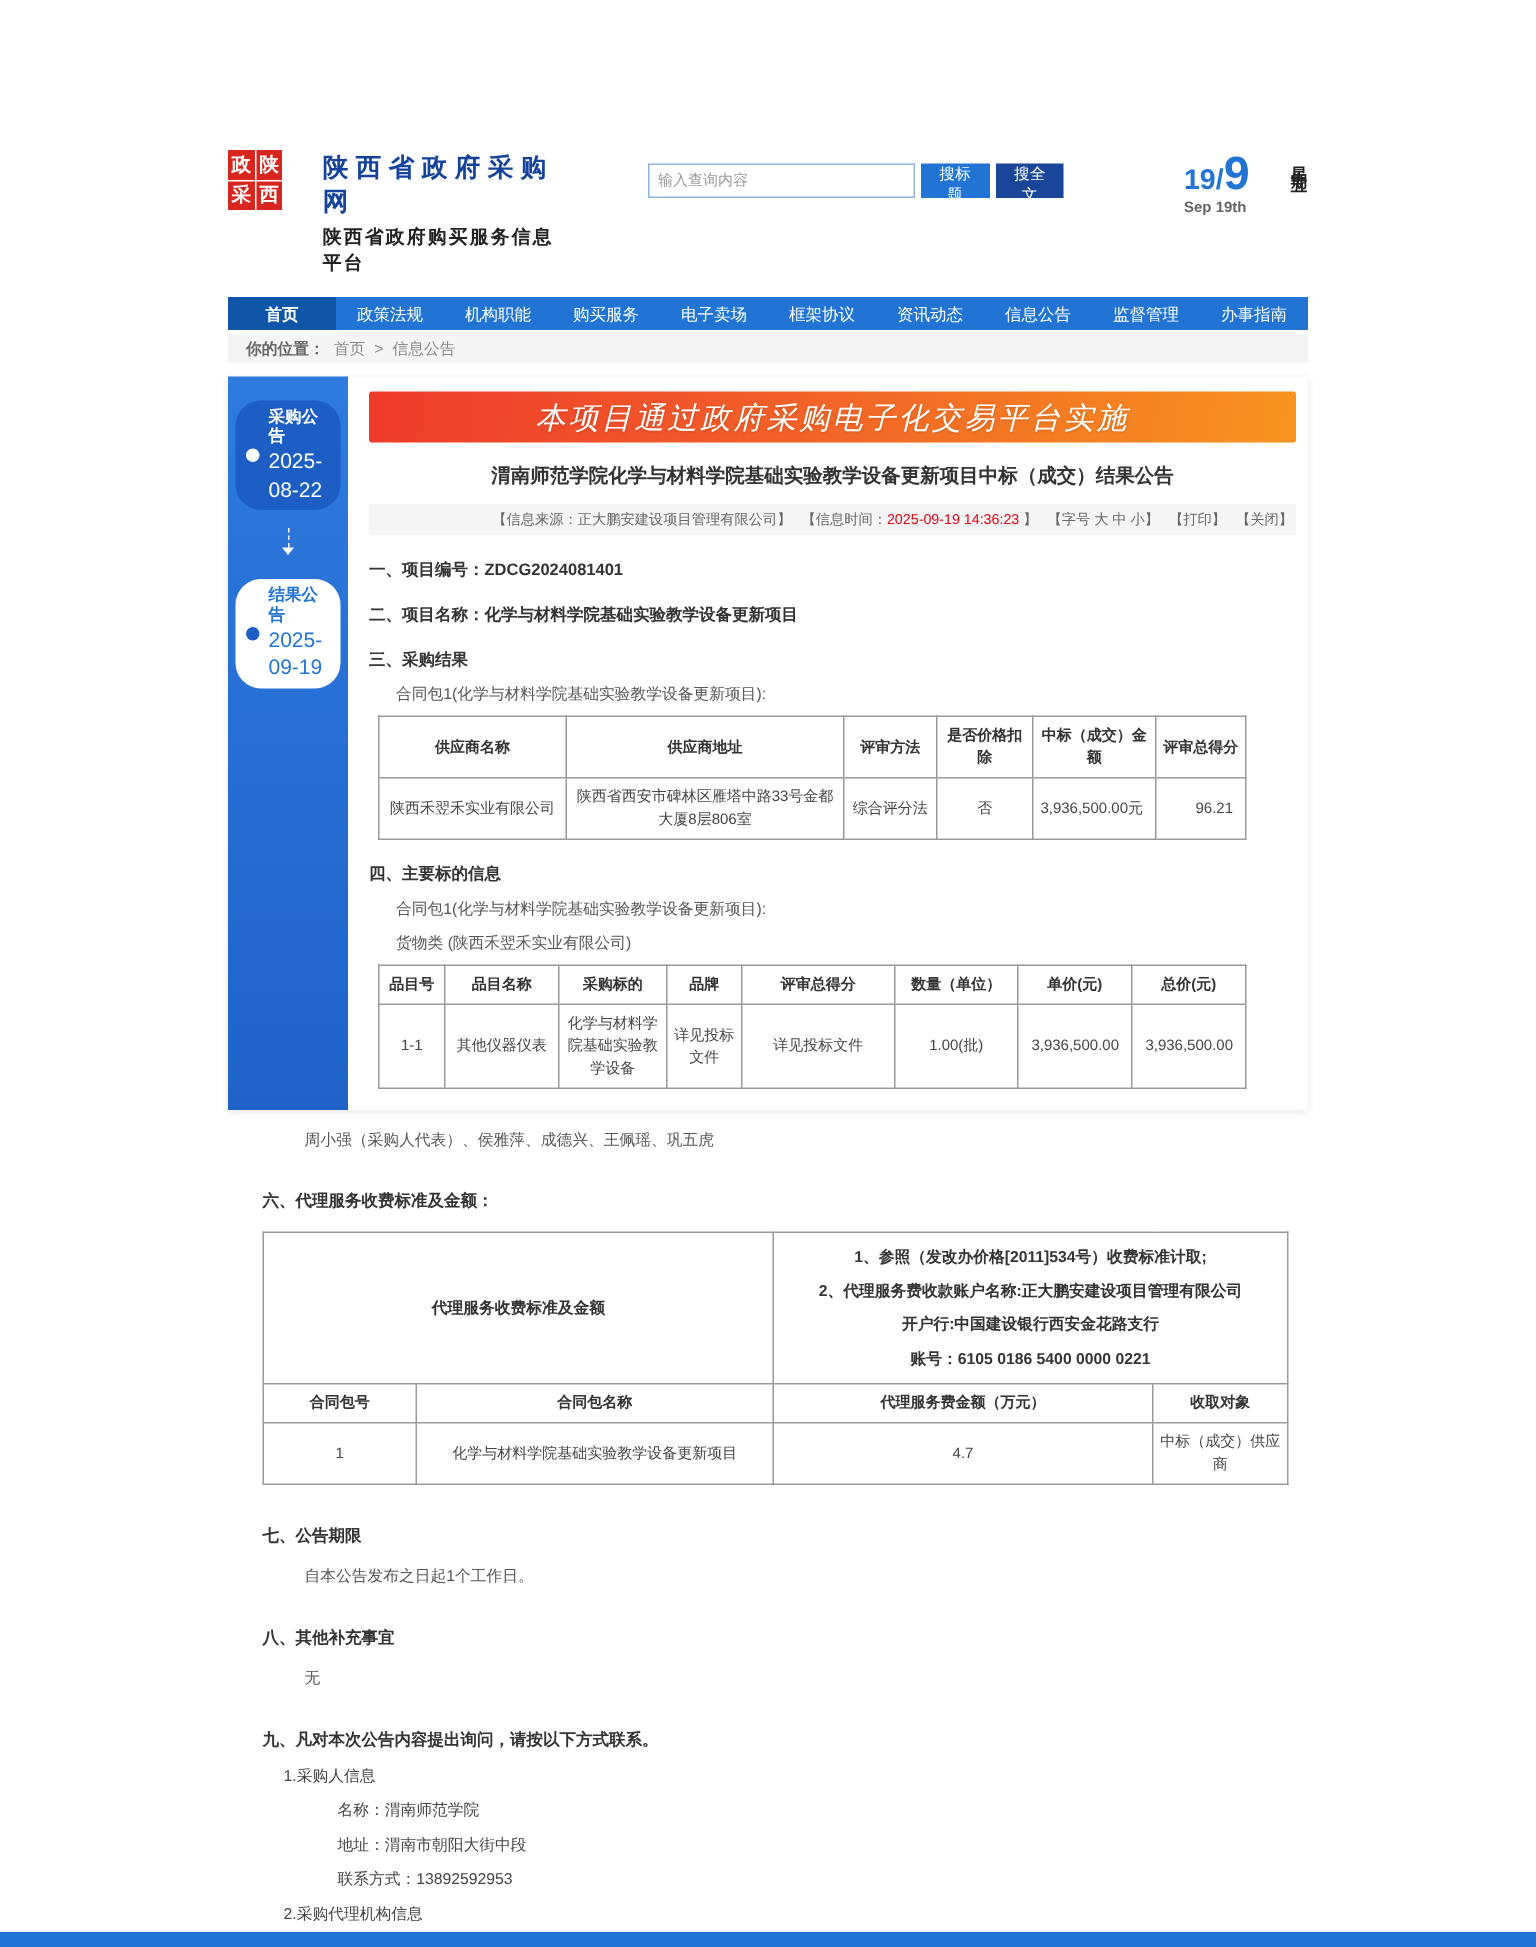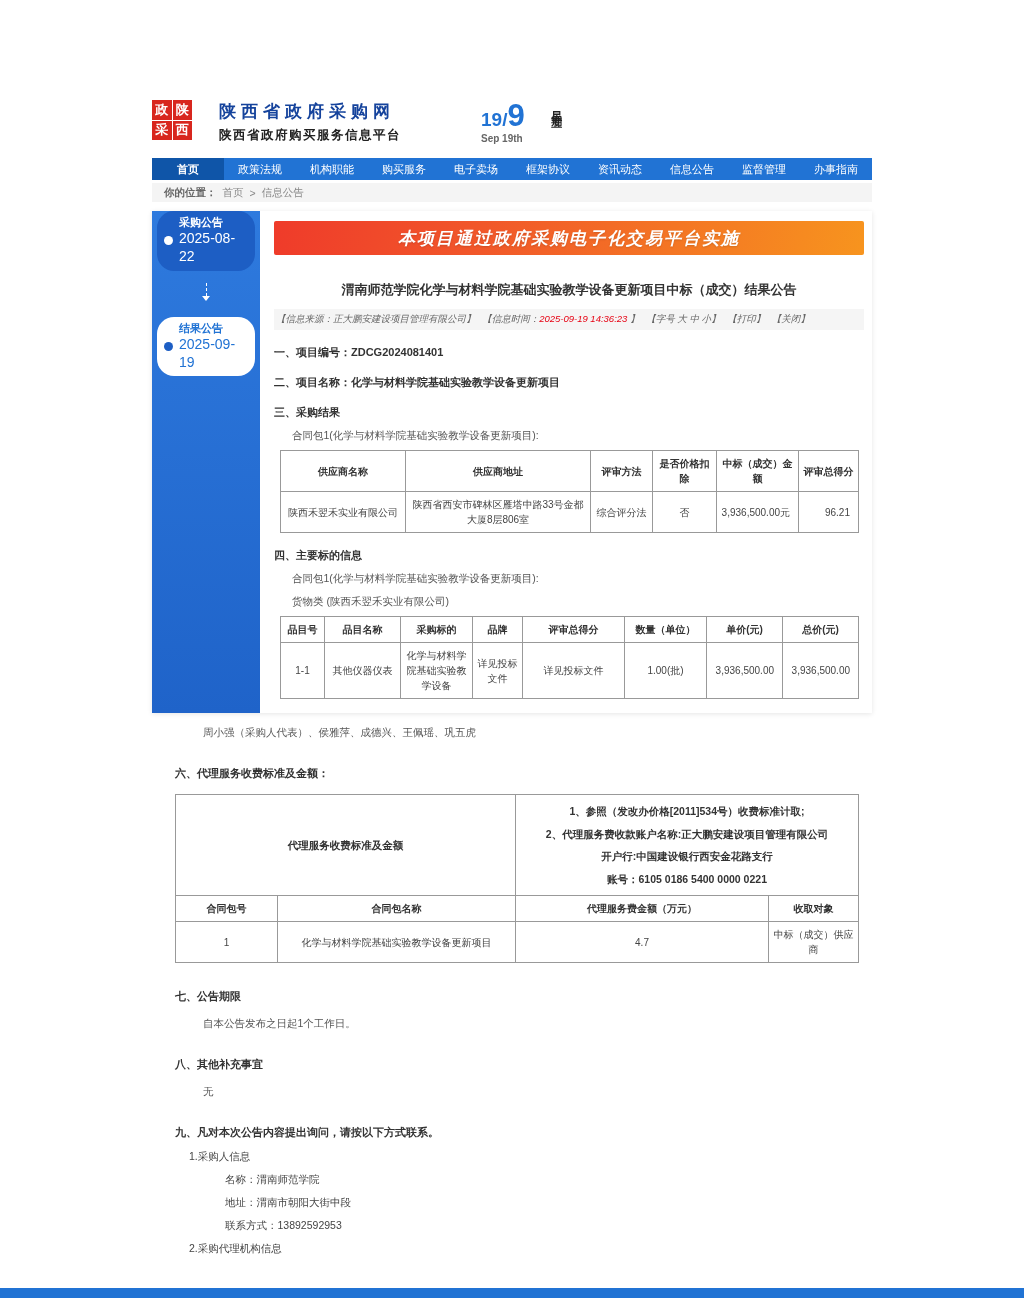--- a/index.html
+++ b/index.html
@@ -36,40 +36,40 @@
   .nav-item { flex:1; color:#fff; font-size:11px; display:flex; align-items:center; justify-content:center; cursor:pointer; white-space:nowrap; }
   .nav-item.active { background:#0f55a8; font-weight:bold; }
 
   
   .breadcrumb { background:#f4f4f4; height:19px; margin-top:3px; display:flex; align-items:center; font-size:10.5px; color:#888; padding-left:12px; }
   .breadcrumb .bc-label { font-weight:bold; color:#666;font-family:Liberation Mono, monospace; }
   .breadcrumb a { color:#888; text-decoration:none; margin-left:6px; cursor:pointer; }
 
   
   .main-top { display:flex; margin-top:9px; box-shadow:0 1px 5px rgba(0,0,0,0.10); }
-  .side { width:108px; min-height:388px; background:linear-gradient(180deg,#2e7ade,#1f63c9); flex-shrink:0; }
+  .side { width:80px; min-height:388px; background:linear-gradient(180deg,#2e7ade,#1f63c9); padding-top:16px; flex-shrink:0; }
   .side-pill { margin:0 5px; border-radius:17px; padding:5px 7px; display:flex; align-items:center; cursor:pointer; }
   .side-pill.p1 { background:#1d5ec4; }
   .side-pill.p2 { background:#fff; }
   .dot { width:9px; height:9px; border-radius:50%; flex-shrink:0; margin-right:6px; }
   .p1 .dot { background:#fff; }
   .p2 .dot { background:#1d5ec4; }
   .pill-label { font-size:11px; font-weight:bold; line-height:1.2; }
   .pill-date { font-size:14px; line-height:1.3; }
   .p1 .pill-label, .p1 .pill-date { color:#fff; }
   .p2 .pill-label, .p2 .pill-date { color:#2173d4; }
   .side-arrow { display:flex; flex-direction:column; align-items:center; margin:12px 0; }
   .arrow-line { width:0; height:13px; border-left:1px dashed #fff; }
   .arrow-head { width:0; height:0; border:4px solid transparent; border-top:5px solid #fff; }
 
   .article-top { flex:1; padding:10px 8px 14px 14px; background:#fff; }
   .banner { height:34px; border-radius:2px; background:linear-gradient(100deg,#ef3b2a,#f1572a 35%,#f7941e); display:flex; align-items:center; justify-content:center; }
-  .banner span { color:#fff; font-size:17px; font-weight:bold; font-style:italic; letter-spacing:2px; text-shadow:0 1px 2px rgba(0,0,0,0.15);text-align:center; }
-  .article-title { text-align:center; font-size:13px; font-weight:bold; color:#333; margin-top:26px; }
-  .meta { background:#f5f5f5; text-align:left; font-size:9.5px; color:#666; padding:4px 0; margin-top:10px; white-space:nowrap;font-style:italic; }
+  .banner span { color:#fff; font-size:20px; font-weight:normal; font-style:italic; letter-spacing:2px; text-shadow:0 1px 2px rgba(0,0,0,0.15);text-align:center; }
+  .article-title { text-align:center; font-size:13px; font-weight:bold; color:#333; margin-top:13px; }
+  .meta { background:#f5f5f5; text-align:right; font-size:9.5px; color:#666; padding:4px 0; margin-top:10px; white-space:nowrap; }
   .meta .seg { margin:0 2px; }
   .meta .red { color:#e60012; }
   .meta .clickable { cursor:pointer; }
 
   .sec-h { font-size:11px; font-weight:bold; color:#333; margin-top:15px; }
   .sec-note { font-size:10.5px; color:#555; margin:9px 0 0 18px; }
 
   table { border-collapse:collapse; margin-top:7px; table-layout:fixed; }
   td,th { border:1px solid #999; font-size:10px; color:#444; padding:5px 4px; text-align:center; vertical-align:middle; word-break:break-all; line-height:1.5; }
   th { font-weight:bold; color:#333; }
@@ -98,20 +98,25 @@
   <div class="header">
     <div class="logo-box">
       <div class="logo-cell">政</div>
       <div class="logo-cell">陕</div>
       <div class="logo-cell">采</div>
       <div class="logo-cell">西</div>
     </div>
     <div class="titles">
       <div class="site-title">陕西省政府采购网</div>
       <div class="site-subtitle">陕西省政府购买服务信息平台</div>
+    </div>
+    <div class="search-area">
+      <input class="search-input" type="text" placeholder="输入查询内容" style="">
+      <button class="search-btn btn-title">搜标题</button>
+      <button class="search-btn btn-full">搜全文</button>
     </div>
     <div class="date-area">
       <div class="date-big">
         <span class="date-day">19</span><span class="date-slash">/</span><span class="date-month">9</span>
       </div>
       <div class="date-sub">Sep 19th</div>
     </div>
     <div class="weekday">星期五</div>
   </div>
 

